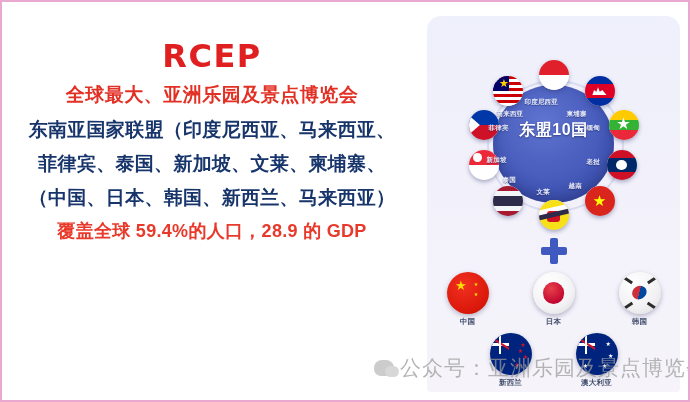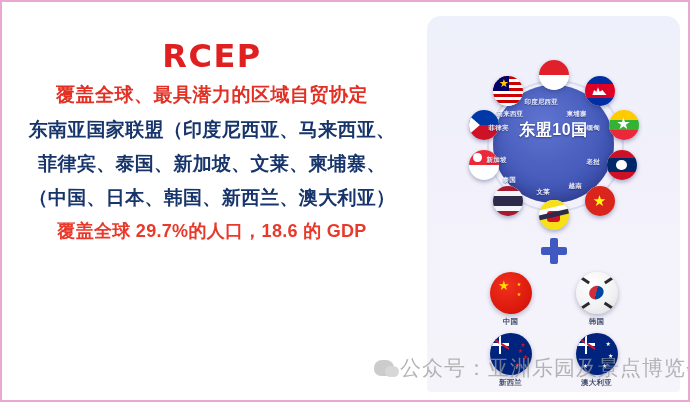--- a/index.html
+++ b/index.html
@@ -217,29 +217,29 @@
 </style>
 </head>
 <body>
 
 <div class="poster">
 
   <div class="left-panel">
 
     <div class="rcep-title">RCEP</div>
 
-    <div class="subtitle-red">覆盖全球、最具潜力的区域自贸协定</div>
+    <div class="subtitle-red">全球最大、亚洲乐园及景点博览会</div>
 
     <div class="body-lines">
       <div class="body-line">东南亚国家联盟（印度尼西亚、马来西亚、</div>
       <div class="body-line">菲律宾、泰国、新加坡、文莱、柬埔寨、</div>
-      <div class="body-line">（中国、日本、韩国、新西兰、澳大利亚）</div>
+      <div class="body-line">（中国、日本、韩国、新西兰、马来西亚）</div>
     </div>
 
-    <div class="stat-red">覆盖全球 29.7%的人口，18.6 的 GDP</div>
+    <div class="stat-red">覆盖全球 59.4%的人口，28.9 的 GDP</div>
   </div>
 
   <div class="right-panel">
 
 
     <div class="wheel">
       <div class="wheel-ring"></div>
       <div class="wheel-core"></div>
       <div class="wheel-center-label">东盟10国</div>
 
@@ -298,20 +298,26 @@
 
     <div class="plus"></div>
 
     <div class="partners">
       <div class="prow r1">
         <div class="pcell">
           <div class="pflag">
               <span class="fl f-cn"></span>
             </div>
           <div class="plabel">中国</div>
+        </div>
+        <div class="pcell">
+          <div class="pflag">
+              <span class="fl f-jp"></span>
+            </div>
+          <div class="plabel">日本</div>
         </div>
         <div class="pcell">
           <div class="pflag">
             <span class="fl f-kr">
               <span class="bar" style="left:5px;top:7px;transform:rotate(33deg);"></span>
               <span class="bar" style="right:5px;top:7px;transform:rotate(-33deg);"></span>
               <span class="bar" style="left:5px;bottom:8px;transform:rotate(-33deg);"></span>
               <span class="bar" style="right:5px;bottom:8px;transform:rotate(33deg);"></span>
             </span>
           </div>

